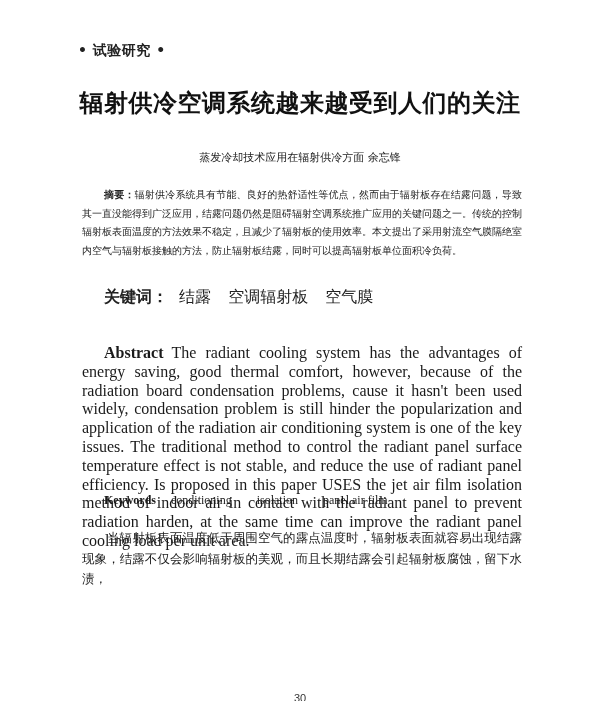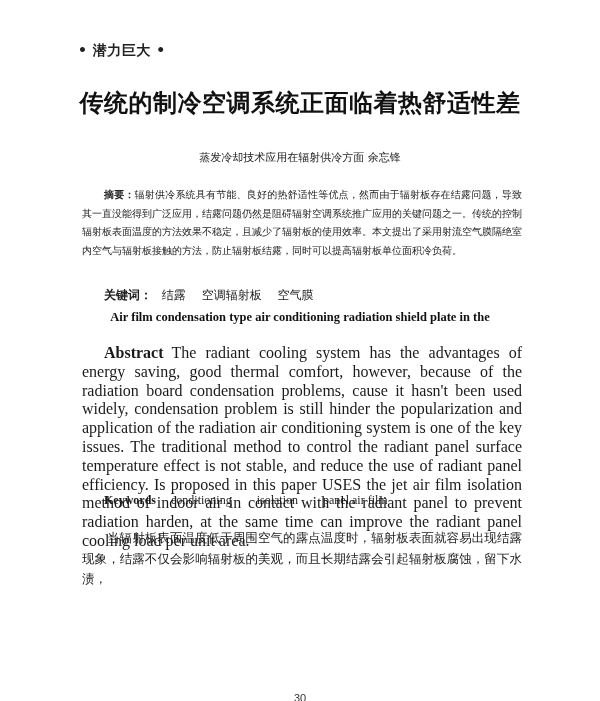--- a/index.html
+++ b/index.html
@@ -59,21 +59,21 @@
       color: #222;
       text-align: justify;
     }
     .cn-abstract .lbl { font-weight: bold; }
     .cn-abstract .first { text-indent: 22px; }
     .cn-keywords {
       position: absolute;
       left: 104px;
       top: 287px;
       font-family: "DejaVu Sans", sans-serif;
-      font-size: 12px;
+      font-size: 16px;
       color: #222;
     }
     .cn-keywords .lbl { font-weight: bold; }
     .cn-keywords .kw { margin-left: 6px; margin-right: 6px; }
     .en-title {
       position: absolute;
       left: 0;
       width: 600px;
       top: 307px;
       text-align: center;
@@ -128,44 +128,43 @@
       top: 692px;
       text-align: center;
       font-family: "Liberation Sans", sans-serif;
       font-size: 11px;
       color: #333;
     }
   </style>
 </head>
 <body>
 
-<div class="section-tag">• 潜力巨大 •</div>
+<div class="section-tag">• 试验研究 •</div>
 
-<div class="title">传统的制冷空调系统正面临着热舒适性差</div>
+<div class="title">辐射供冷空调系统越来越受到人们的关注</div>
 
 <div class="affil">
   <span>蒸发冷却技术应用在辐射供冷方面</span>
   <span class="author">余忘锋</span>
 </div>
 
 <div class="cn-abstract">
   <div class="first">
     <span class="lbl">摘要：</span><span>辐射供冷系统具有节能、良好的热舒适性等优点，然而由于辐射板存在结露问题，导致其一直没能得到广泛应用，结露问题仍然是阻碍辐射空调系统推广应用的关键问题之一。传统的控制辐射板表面温度的方法效果不稳定，且减少了辐射板的使用效率。本文提出了采用射流空气膜隔绝室内空气与辐射板接触的方法，防止辐射板结露，同时可以提高辐射板单位面积冷负荷。</span>
   </div>
 </div>
 
 <div class="cn-keywords">
   <span class="lbl">关键词：</span>
   <span class="kw">结露</span>
   <span class="kw">空调辐射板</span>
   <span class="kw">空气膜</span>
 </div>
 
 <div class="en-title">
-  <div>Air film condensation type air conditioning radiation shield plate in the</div>
 </div>
 
 <div class="en-abstract">
   <span class="lbl">Abstract</span><span>The radiant cooling system has the advantages of energy saving, good thermal comfort, however, because of the radiation board condensation problems, cause it hasn't been used widely, condensation problem is still hinder the popularization and application of the radiation air conditioning system is one of the key issues. The traditional method to control the radiant panel surface temperature effect is not stable, and reduce the use of radiant panel efficiency. Is proposed in this paper USES the jet air film isolation method of indoor air in contact with the radiant panel to prevent radiation harden, at the same time can improve the radiant panel cooling load per unit area.</span>
 </div>
 
 <div class="en-keywords">
   <span class="lbl">Keywords</span>
   <span class="kw">conditioning</span>
   <span class="kw">isolation</span>

